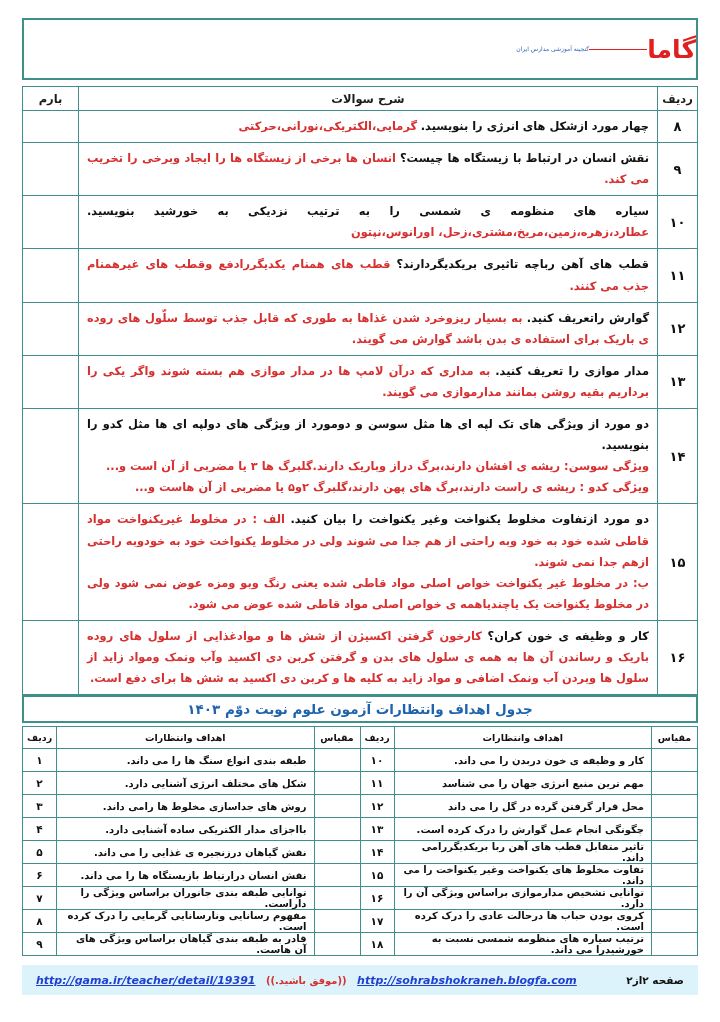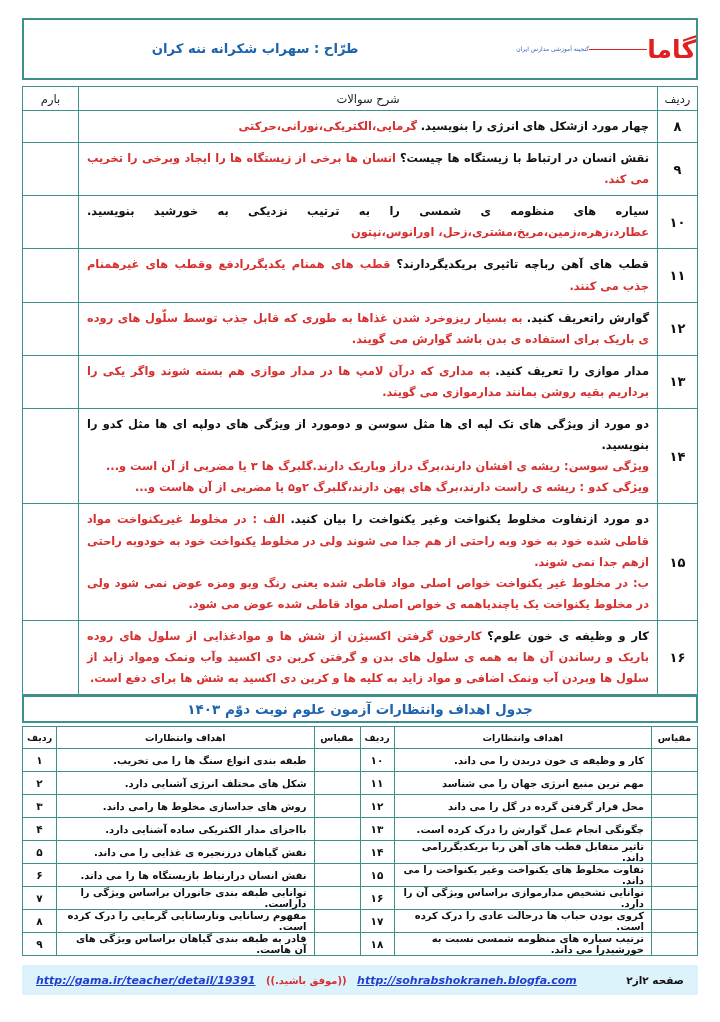--- a/index.html
+++ b/index.html
@@ -80,21 +80,21 @@
   }
   table.qtable td, table.qtable th {
     border: 1.6px solid #3f908b;
     box-sizing: border-box;
   }
   .col-radif { width: 40px; }
   .col-barem { width: 56px; }
   .qtable th {
     height: 24px;
     font-size: 11.5px;
-    font-weight: normal;
+    font-weight: bold;
     color: #1b1b1b;
     text-align: center;
     vertical-align: middle;
   }
   .qtable td.num {
     text-align: center;
     vertical-align: middle;
     font-size: 13px;
     font-weight: bold;
     color: #111;
@@ -193,21 +193,20 @@
 <div class="page">
 
   <div class="header-box">
     <div class="logo-cell">
       <div class="logo-mark">گاما</div>
       <div class="logo-rule"></div>
       <div class="logo-sub">گنجینه آموزشی مدارس ایران</div>
     </div>
     <div class="header-title">
       <span class="gap"></span>
-      <span>طرّاح : سهراب شکرانه ننه کران</span>
     </div>
   </div>
 
   <table class="qtable">
     <colgroup>
       <col class="col-radif">
       <col>
       <col class="col-barem">
     </colgroup>
     <thead>
@@ -273,21 +272,21 @@
           <td class="num">۱۵</td>
           <td class="body">
             <span class="line"><span class="q">دو مورد ازتفاوت مخلوط یکنواخت وغیر یکنواخت را بیان کنید.</span> <span class="a">الف : در مخلوط غیریکنواخت مواد قاطی شده خود به خود وبه راحتی از هم جدا می شوند ولی در مخلوط یکنواخت خود به خودوبه راحتی ازهم جدا نمی شوند.</span></span>
             <span class="line"><span class="a">ب: در مخلوط غیر یکنواخت خواص اصلی مواد قاطی شده یعنی رنگ وبو ومزه عوض نمی شود ولی در مخلوط یکنواخت یک یاچندیاهمه ی خواص اصلی مواد قاطی شده عوض می شود.</span></span>
           </td>
           <td class="barem"></td>
         </tr>
         <tr>
           <td class="num">۱۶</td>
           <td class="body">
-            <span class="line"><span class="q">کار و وظیفه ی خون علوم؟</span> <span class="a">کارخون گرفتن اکسیژن از شش ها و موادغذایی از سلول های روده باریک و رساندن آن ها به همه ی سلول های بدن و گرفتن کربن دی اکسید وآب ونمک ومواد زاید از سلول ها وبردن آب ونمک اضافی و مواد زاید به کلیه ها و کربن دی اکسید به شش ها برای دفع است.</span></span>
+            <span class="line"><span class="q">کار و وظیفه ی خون کران؟</span> <span class="a">کارخون گرفتن اکسیژن از شش ها و موادغذایی از سلول های روده باریک و رساندن آن ها به همه ی سلول های بدن و گرفتن کربن دی اکسید وآب ونمک ومواد زاید از سلول ها وبردن آب ونمک اضافی و مواد زاید به کلیه ها و کربن دی اکسید به شش ها برای دفع است.</span></span>
           </td>
           <td class="barem"></td>
         </tr>
       </tbody>
   </table>
 
   <div class="sec-head">جدول اهداف وانتظارات آزمون علوم نوبت دوّم ۱۴۰۳</div>
 
   <table class="gtable">
     <colgroup>
@@ -307,21 +306,21 @@
         <th>اهداف وانتظارات</th>
         <th>ردیف</th>
       </tr>
     </thead>
     <tbody id="gbody">
         <tr>
           <td class="g-sc"></td>
           <td class="g-txt">کار و وظیفه ی خون دربدن را می داند.</td>
           <td class="g-num">۱۰</td>
           <td class="g-sc"></td>
-          <td class="g-txt">طبقه بندی انواع سنگ ها را می تخریب.</td>
+          <td class="g-txt">طبقه بندی انواع سنگ ها را می داند.</td>
           <td class="g-num">۱</td>
         </tr>
         <tr>
           <td class="g-sc"></td>
           <td class="g-txt">مهم ترین منبع انرژی جهان را می شناسد</td>
           <td class="g-num">۱۱</td>
           <td class="g-sc"></td>
           <td class="g-txt">شکل های مختلف انرژی آشنایی دارد.</td>
           <td class="g-num">۲</td>
         </tr>

